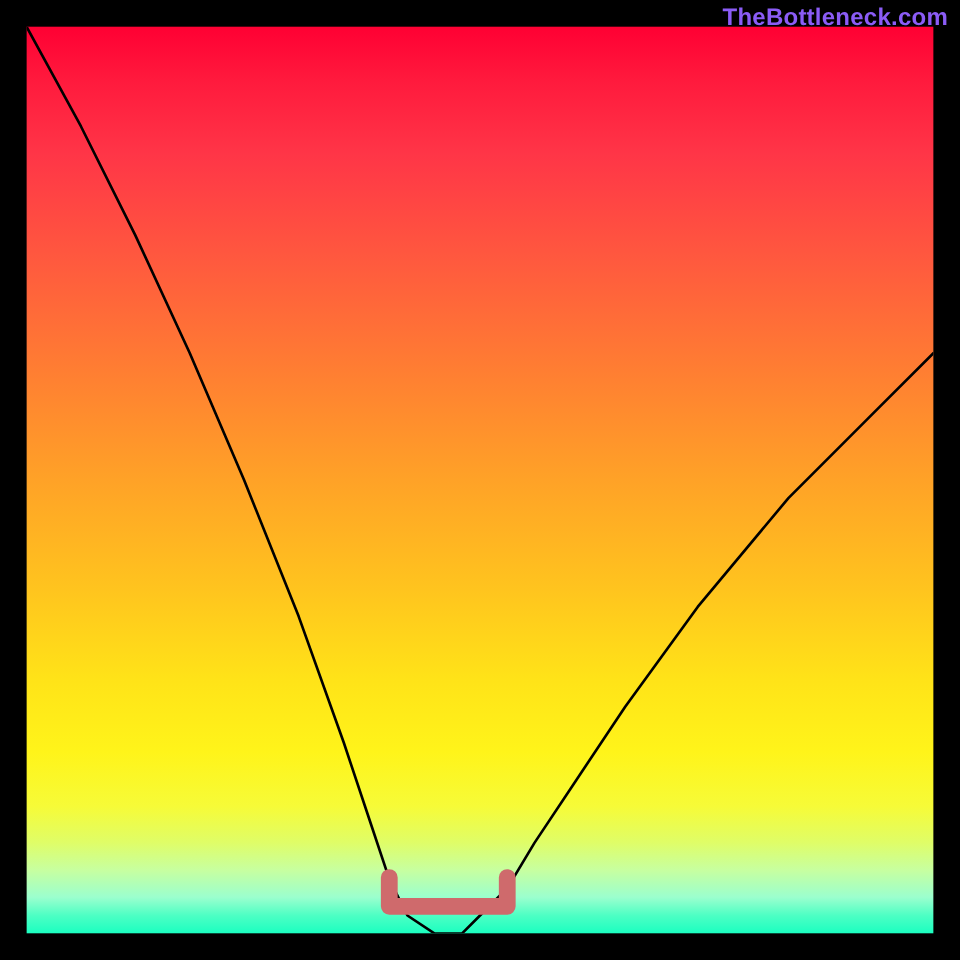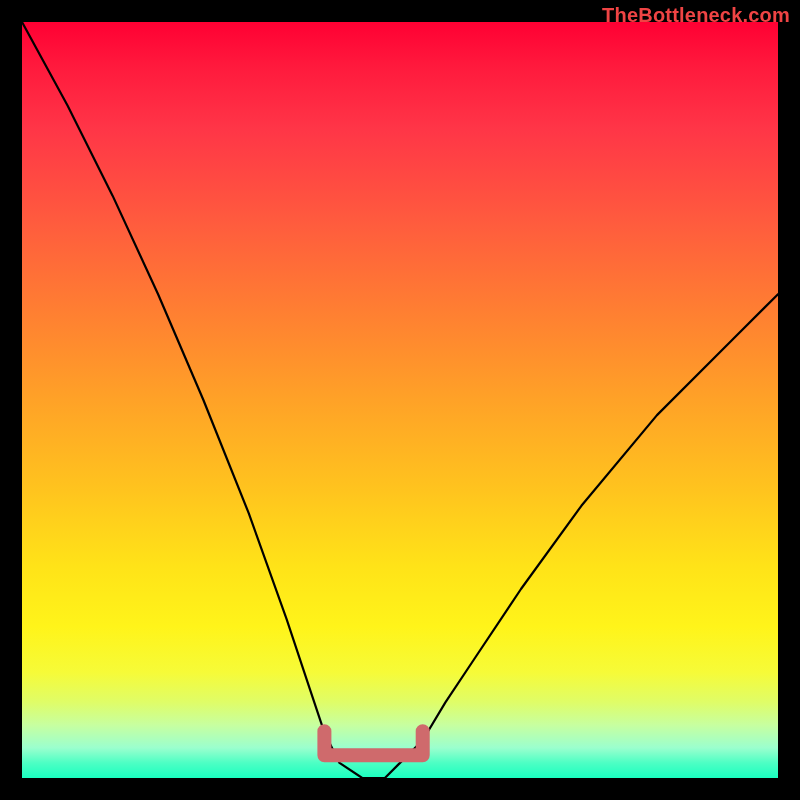--- a/index.html
+++ b/index.html
@@ -14,21 +14,21 @@
   .frame {
     position: relative;
     width: 800px;
     height: 800px;
     background: #000;
   }
   .watermark {
     position: absolute;
     top: 4px;
     right: 10px;
-    color: #ef4444;
+    color: #8b5cf6;
     font-size: 20px;
     font-weight: bold;
     letter-spacing: 0.2px;
     z-index: 20;
   }
   .plot-area {
     position: absolute;
     left: 22px;
     top: 22px;
     width: 756px;

